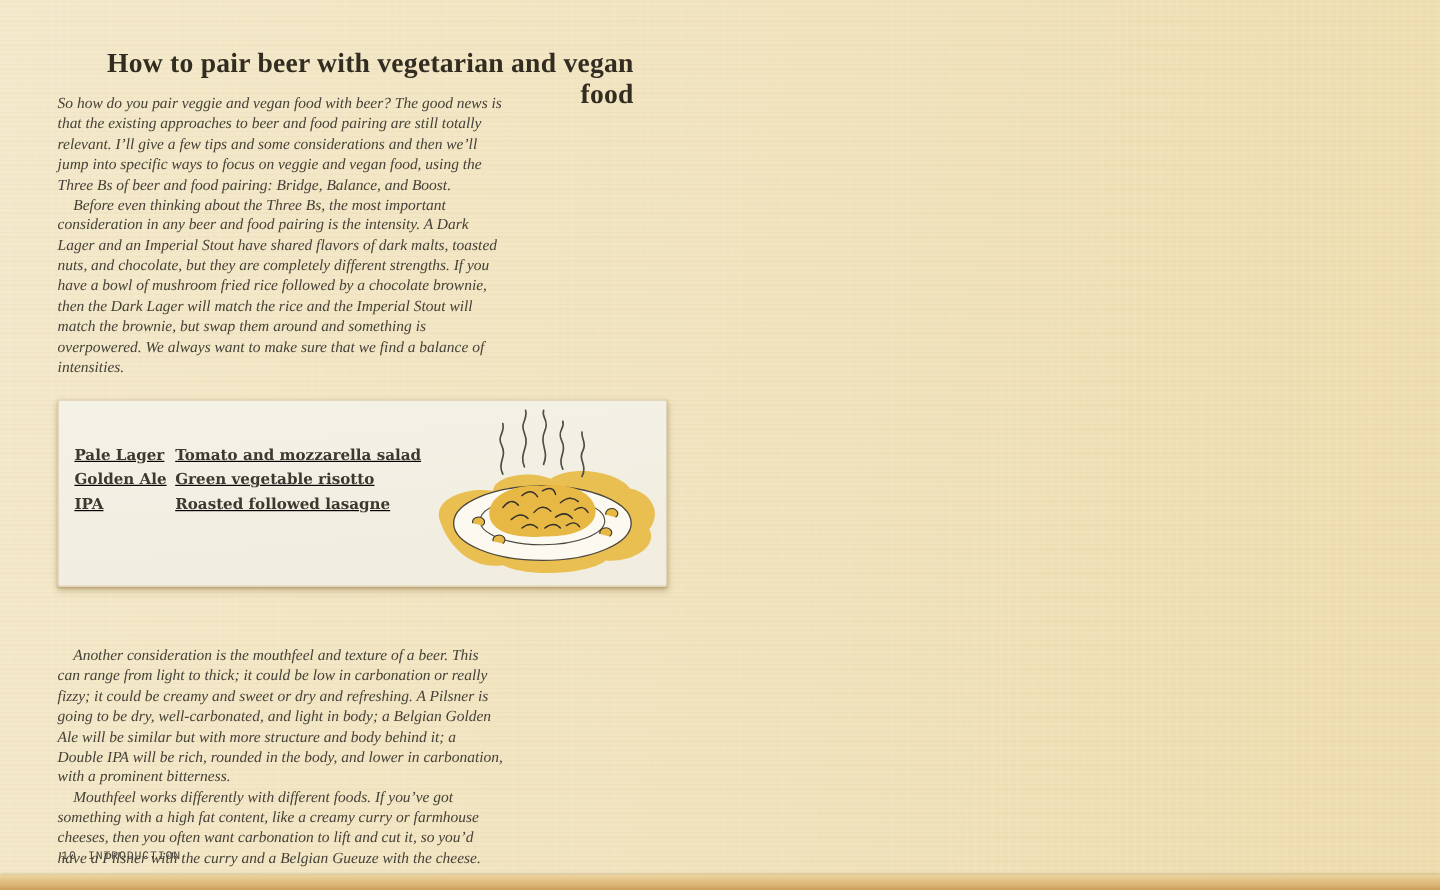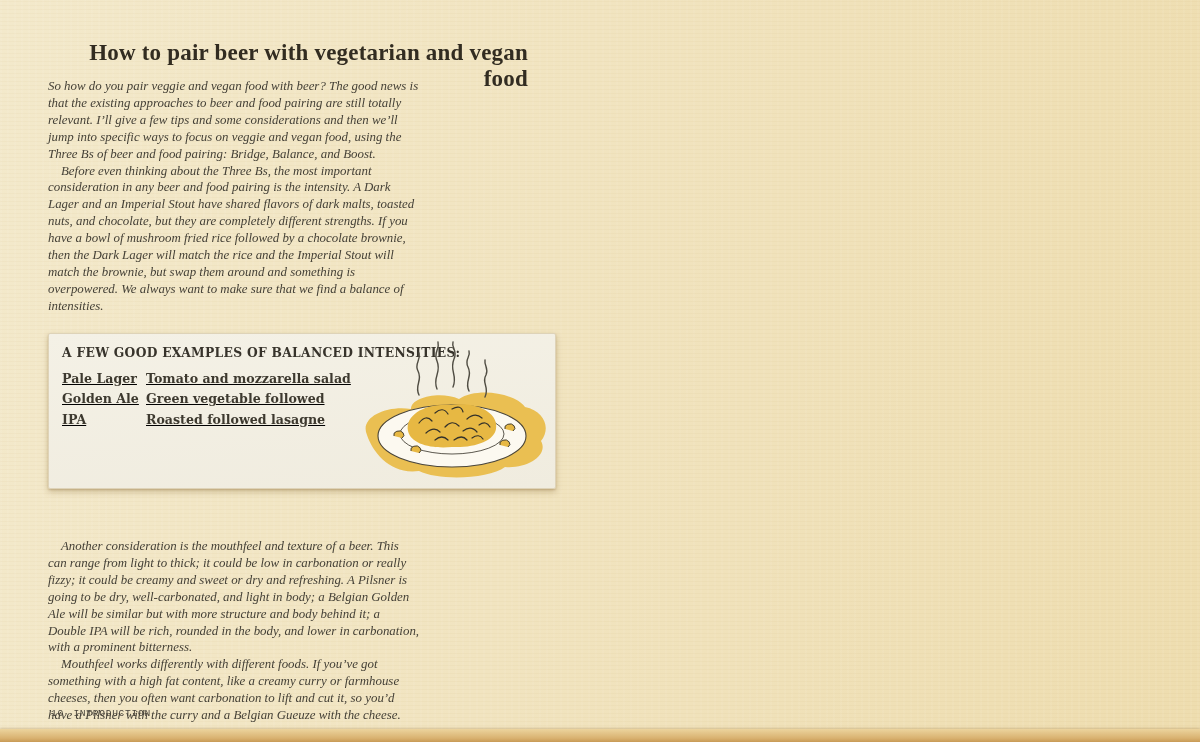--- a/index.html
+++ b/index.html
@@ -66,29 +66,28 @@
 
 <section class="page page-left">
   <h1 class="page-title">How to pair beer with vegetarian and vegan food</h1>
 
   <div class="col col-l1">
     <p>So how do you pair veggie and vegan food with beer? The good news is that the existing approaches to beer and food pairing are still totally relevant. I’ll give a few tips and some considerations and then we’ll jump into specific ways to focus on veggie and vegan food, using the Three Bs of beer and food pairing: Bridge, Balance, and Boost.</p>
     <p class="ind">Before even thinking about the Three Bs, the most important consideration in any beer and food pairing is the intensity. A Dark Lager and an Imperial Stout have shared flavors of dark malts, toasted nuts, and chocolate, but they are completely different strengths. If you have a bowl of mushroom fried rice followed by a chocolate brownie, then the Dark Lager will match the rice and the Imperial Stout will match the brownie, but swap them around and something is overpowered. We always want to make sure that we find a balance of intensities.</p>
   </div>
 
   <div class="paper-box box-left">
-    <h2 class="box-heading">A FEW GOOD EXAMPLES OF BALANCED INTENSITIES:</h2>
     <div class="pair-rows">
       <div class="pair-row">
         <span class="beer">Pale Lager</span>
         <span class="food">Tomato and mozzarella salad</span>
       </div>
       <div class="pair-row">
         <span class="beer">Golden Ale</span>
-        <span class="food">Green vegetable followed</span>
+        <span class="food">Green vegetable risotto</span>
       </div>
       <div class="pair-row">
         <span class="beer">IPA</span>
         <span class="food">Roasted followed lasagne</span>
       </div>
     </div>
   </div>
 
   <svg class="illus illus-plate" viewBox="0 0 200 147">
     <path d="M14,100 C6,82 34,70 58,74 C58,62 88,56 106,64 C124,52 162,58 172,72 C192,76 198,94 188,106 C196,120 174,134 152,132 C136,144 86,146 66,136 C38,140 20,118 14,100 Z" fill="#eabf52"></path>

